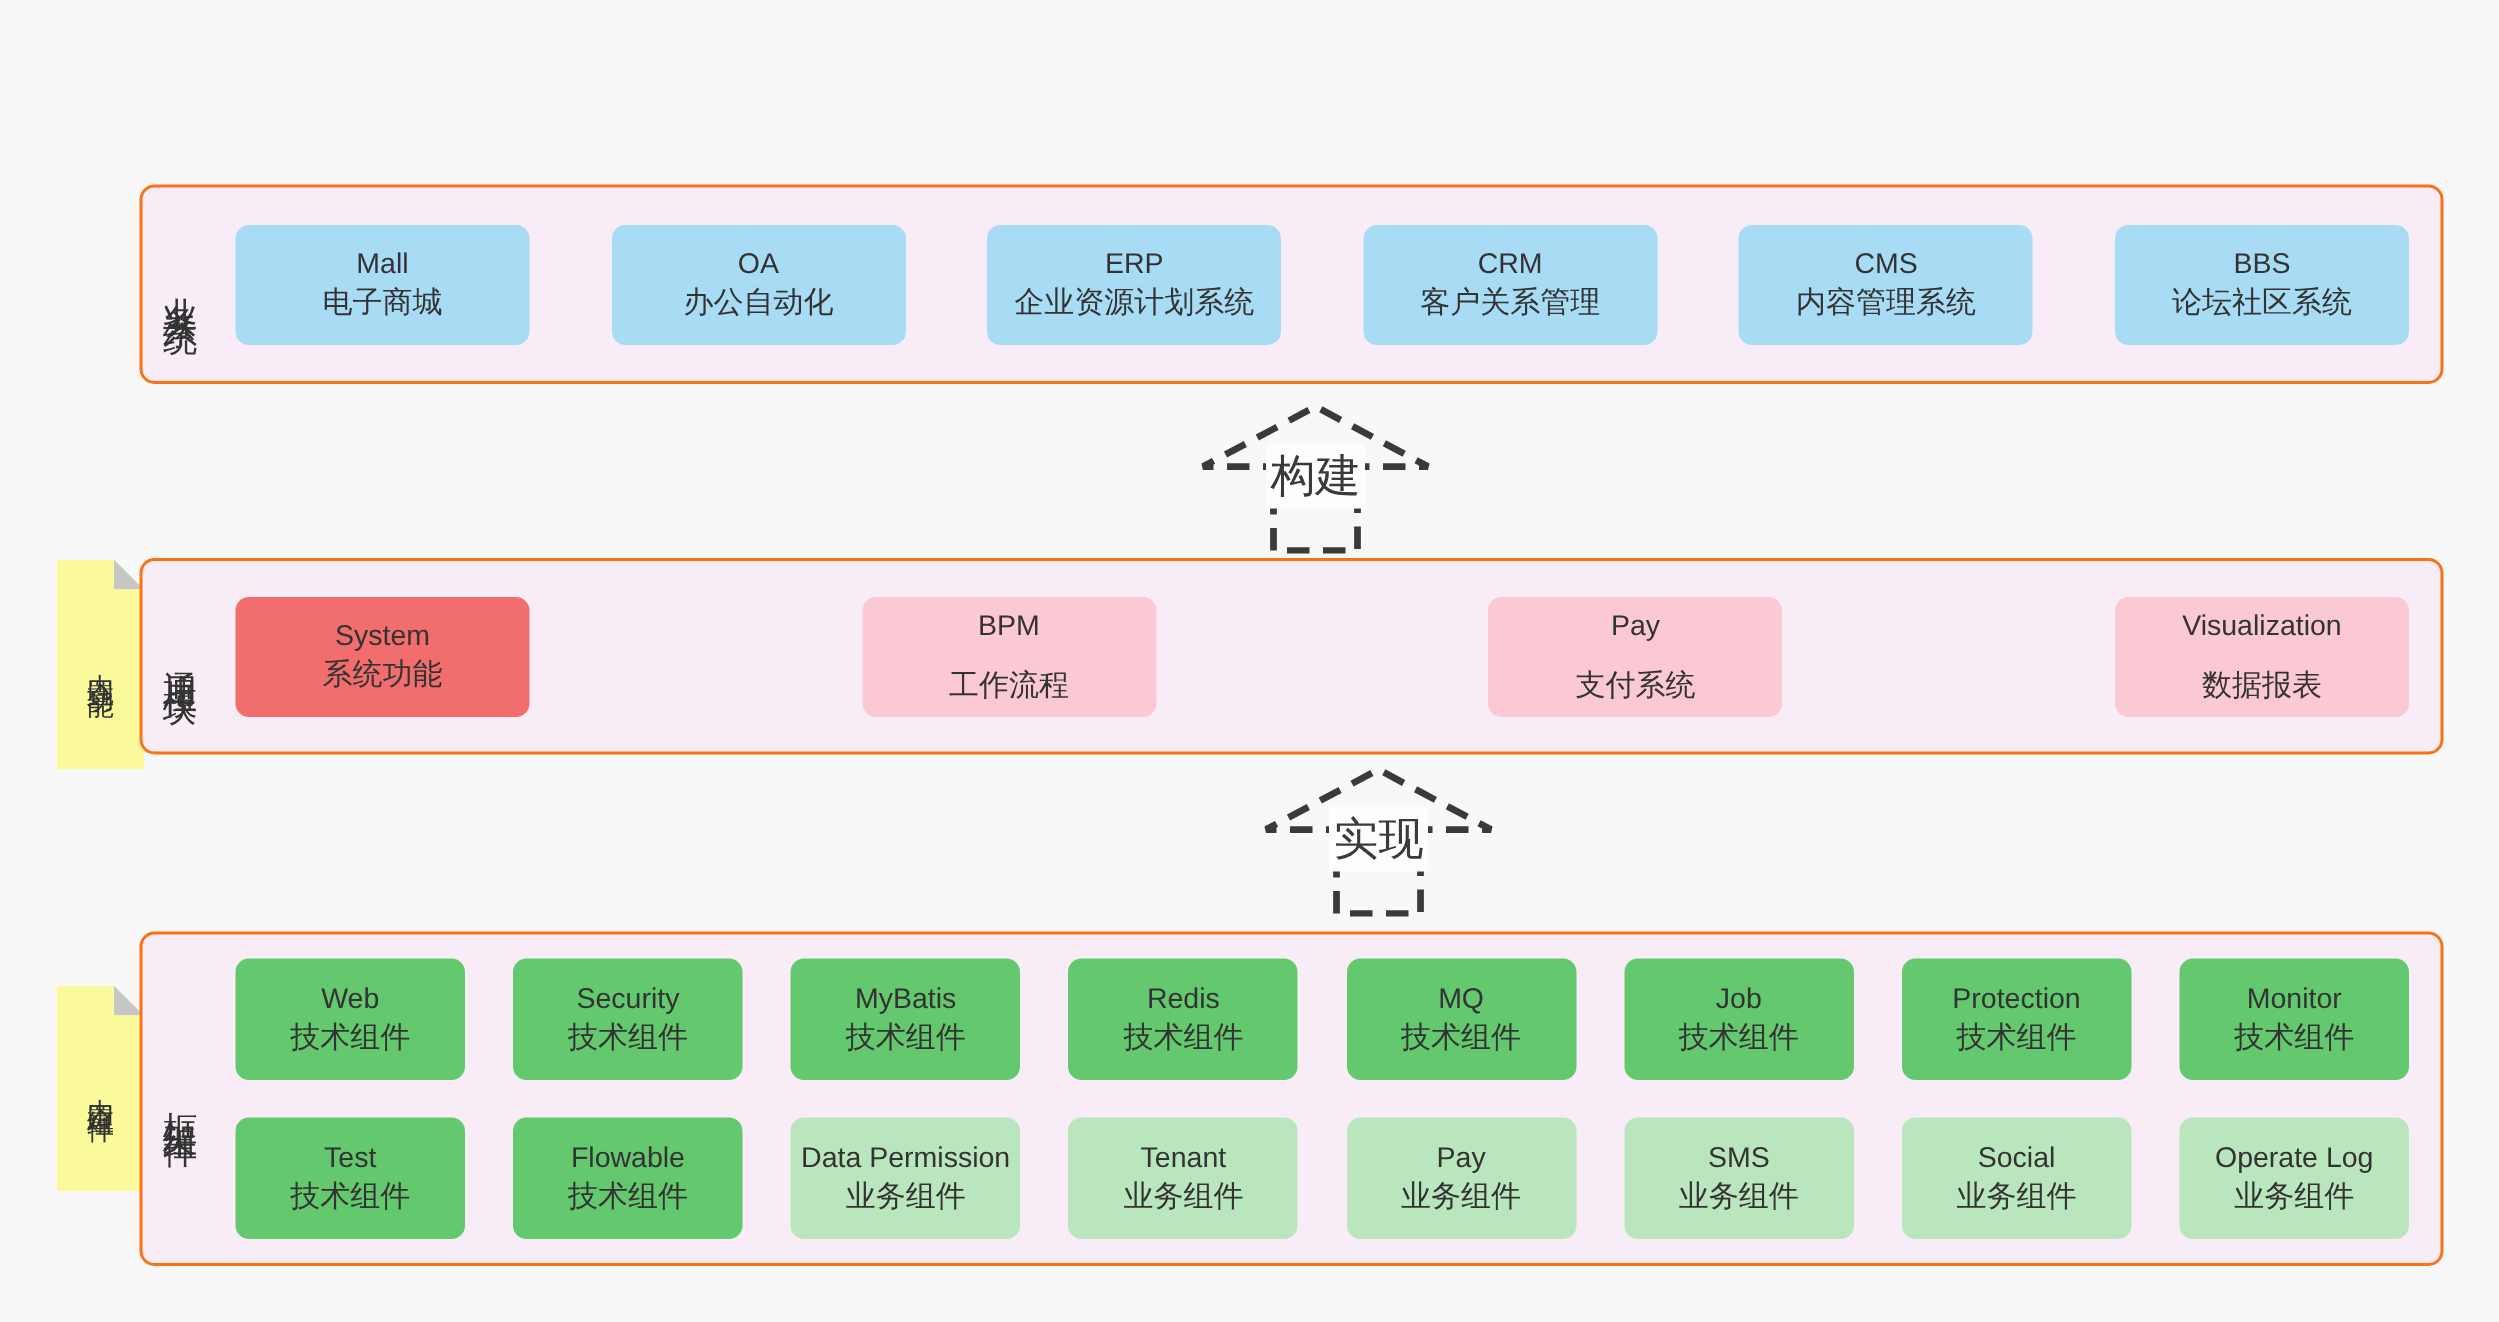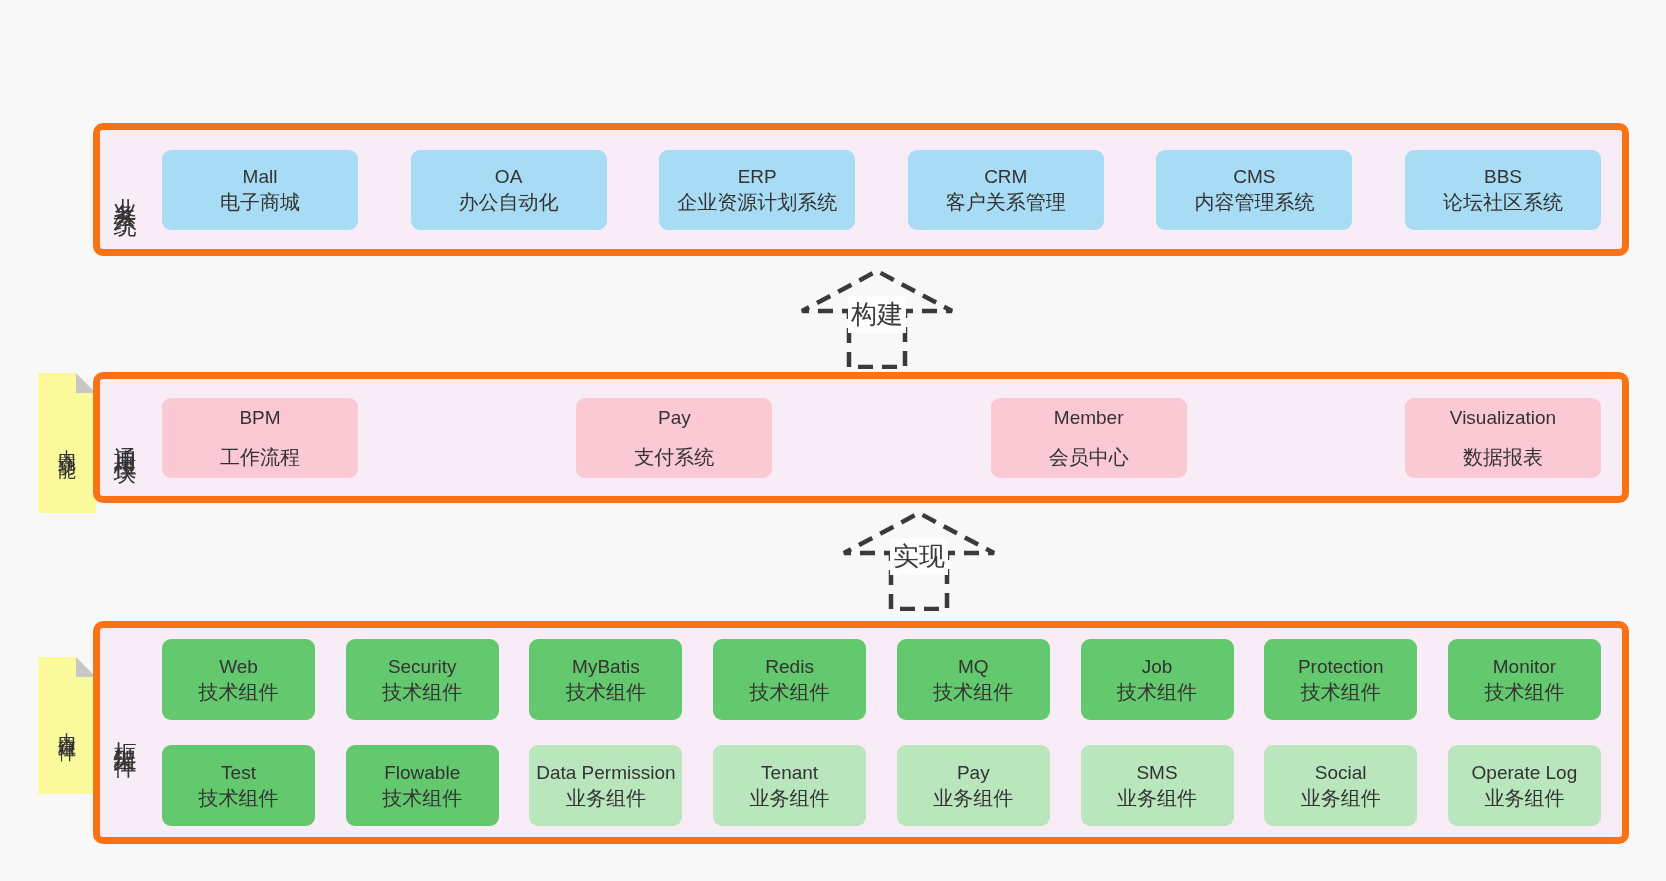--- a/index.html
+++ b/index.html
@@ -4,21 +4,21 @@
 <title>Architecture Diagram</title>
 <style>
   html,body{margin:0;padding:0;background:#f8f8f8;}
   .stage{
     position:relative;width:1666px;height:881px;background:#f8f8f8;
     font-family:"Liberation Sans","DejaVu Sans",sans-serif;color:#333;overflow:hidden;
   }
   
   .panel{
     position:absolute;left:93px;width:1536px;box-sizing:border-box;
-    background:#f8edf6;border:7px solid #f97316;border-radius:10px;
+    background:#f8edf6;border:2px solid #f97316;border-radius:10px;
     display:flex;align-items:center;z-index:2;
   }
   #panel-business{top:123px;height:133px;}
   #panel-modules{top:372px;height:131px;}
   #panel-framework{top:621px;height:223px;}
   .vlabel{
     flex:0 0 44px;display:flex;justify-content:center;align-items:center;
     writing-mode:vertical-rl;text-orientation:upright;
     font-size:23px;letter-spacing:5px;color:#333;margin-left:4px;
   }
@@ -38,21 +38,21 @@
   .pink{background:#fbc9d3;gap:14px;}
   .green{background:#64c86e;}
   .lgreen{background:#b9e6bc;}
   
   .arrow{position:absolute;width:170px;height:106px;z-index:1;}
   #arrow-build{left:792px;top:263px;}
   #arrow-implement{left:834px;top:505px;}
   .arrow svg{position:absolute;left:0;top:0;}
   .arrow-label{
     position:absolute;left:50%;top:33px;transform:translateX(-50%);
-    background:#fdfdfd;padding:1px 3px;font-size:26px;color:#3a3a3a;white-space:nowrap;
+    background:#fdfdfd;padding:1px 3px;font-size:30px;color:#3a3a3a;white-space:nowrap;
   }
   
   .note{
     position:absolute;left:38px;width:58px;background:#fafa9c;z-index:1;
     display:flex;align-items:center;justify-content:center;
     clip-path:polygon(0 0,calc(100% - 20px) 0,100% 20px,100% 100%,0 100%);
   }
   #note-modules{top:373px;height:140px;}
   #note-framework{top:657px;height:137px;}
   .note-fold{
@@ -107,31 +107,31 @@
   </div>
 
   <div class="note" id="note-modules">
     <span class="note-fold"></span>
     <span class="note-text">内置功能</span>
   </div>
 
   <section class="panel" id="panel-modules">
     <div class="vlabel">通用模块</div>
     <div class="boxes">
+      <div class="box w6 red">
+        <div class="box-en">System</div>
+        <div class="box-zh">系统功能</div>
+      </div>
       <div class="box w6 pink">
         <div class="box-en">BPM</div>
         <div class="box-zh">工作流程</div>
       </div>
       <div class="box w6 pink">
         <div class="box-en">Pay</div>
         <div class="box-zh">支付系统</div>
-      </div>
-      <div class="box w6 pink">
-        <div class="box-en">Member</div>
-        <div class="box-zh">会员中心</div>
       </div>
       <div class="box w6 pink">
         <div class="box-en">Visualization</div>
         <div class="box-zh">数据报表</div>
       </div>
     </div>
   </section>
 
   <div class="arrow" id="arrow-implement">
     <svg width="170" height="106" viewBox="0 0 170 106">

